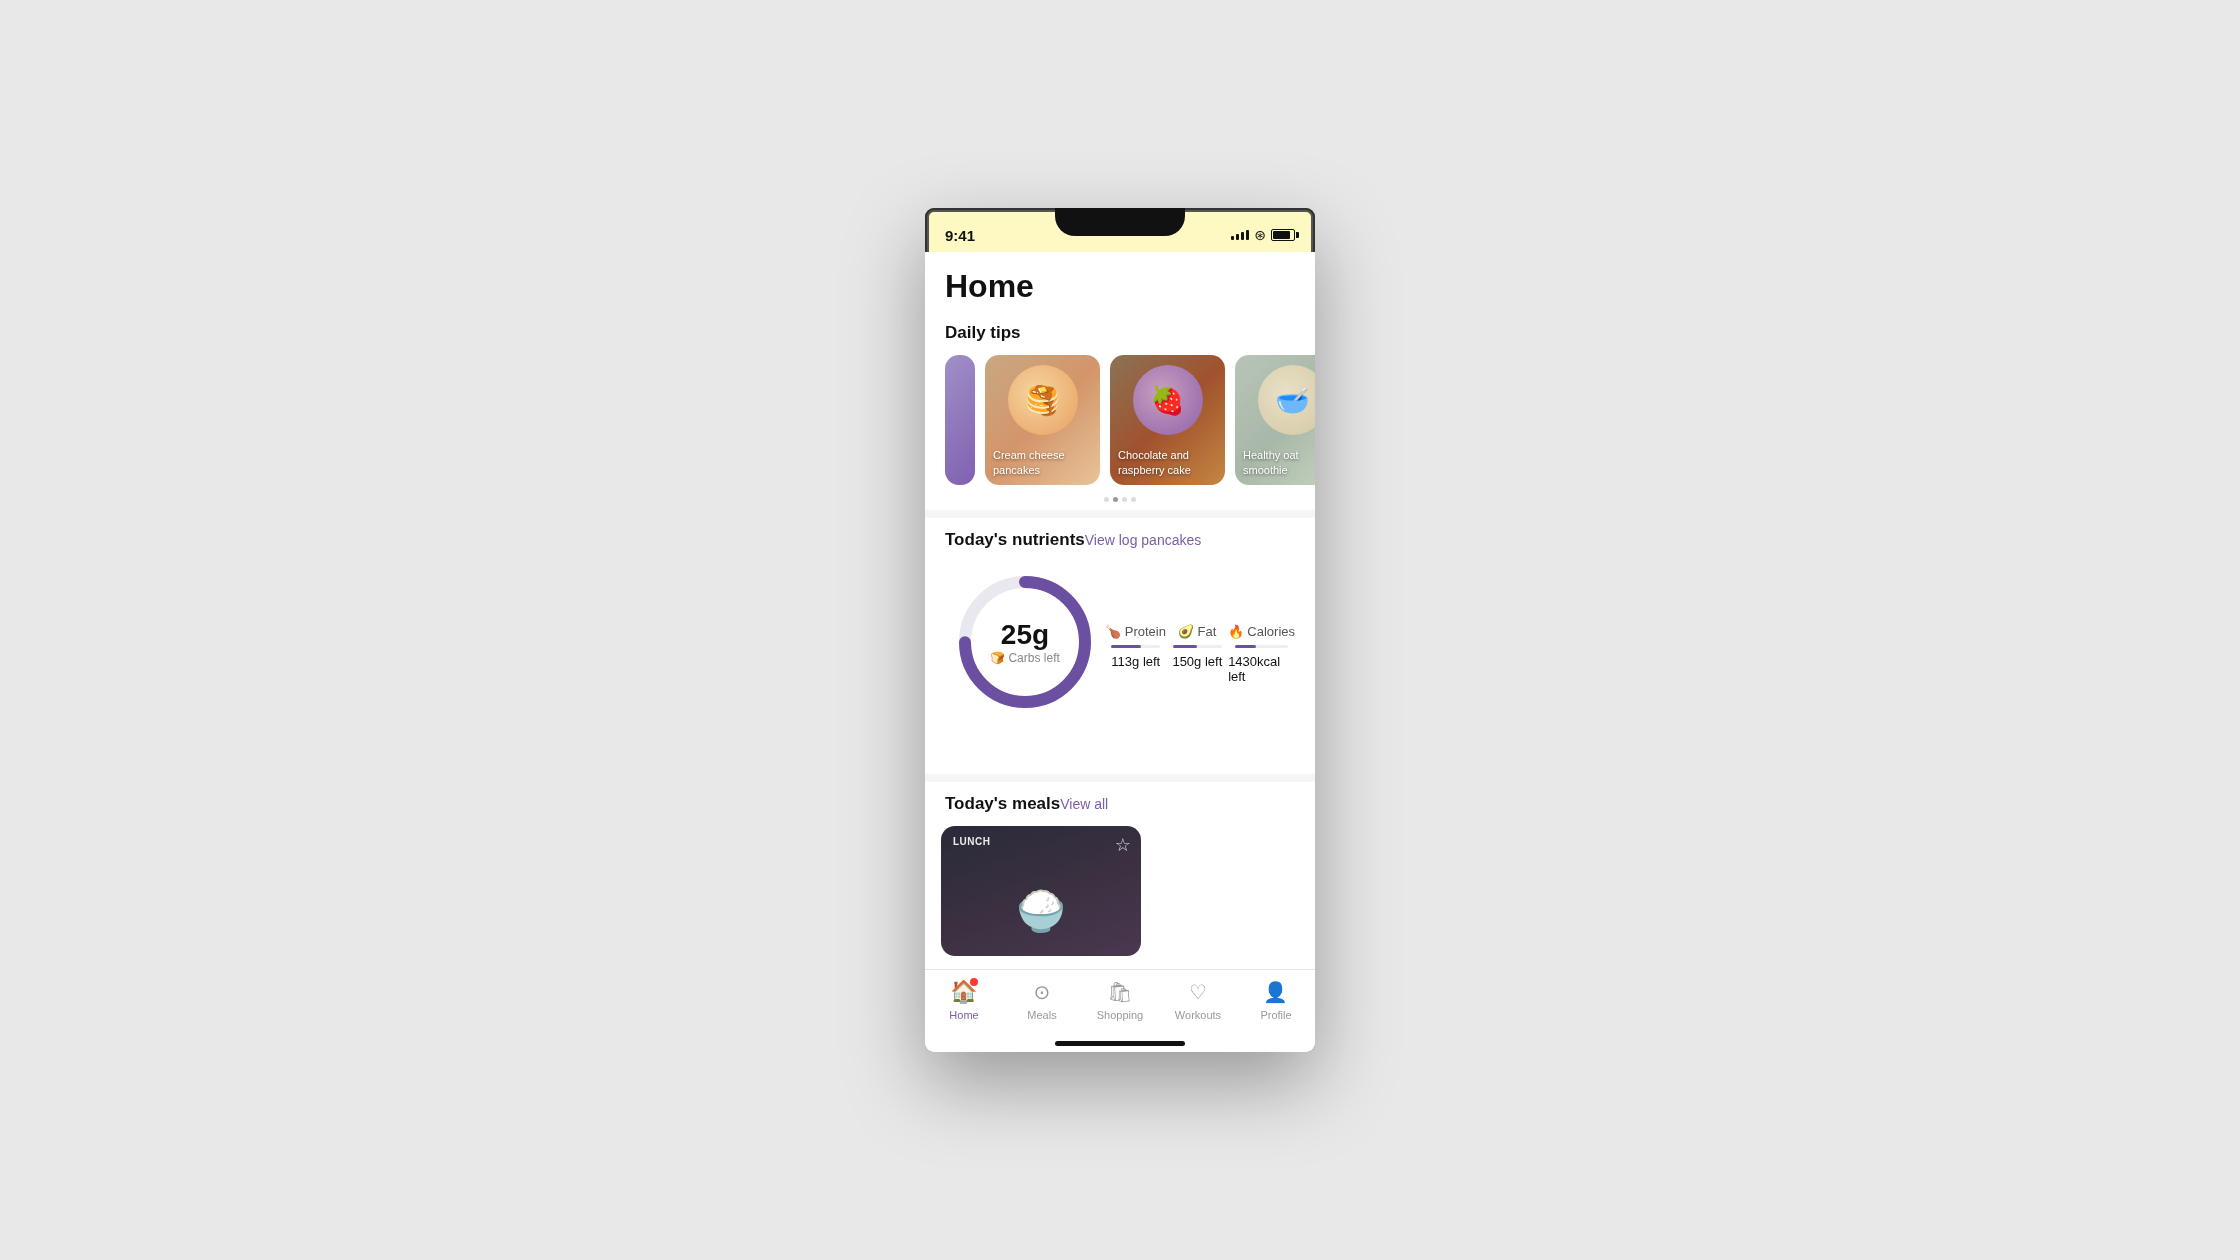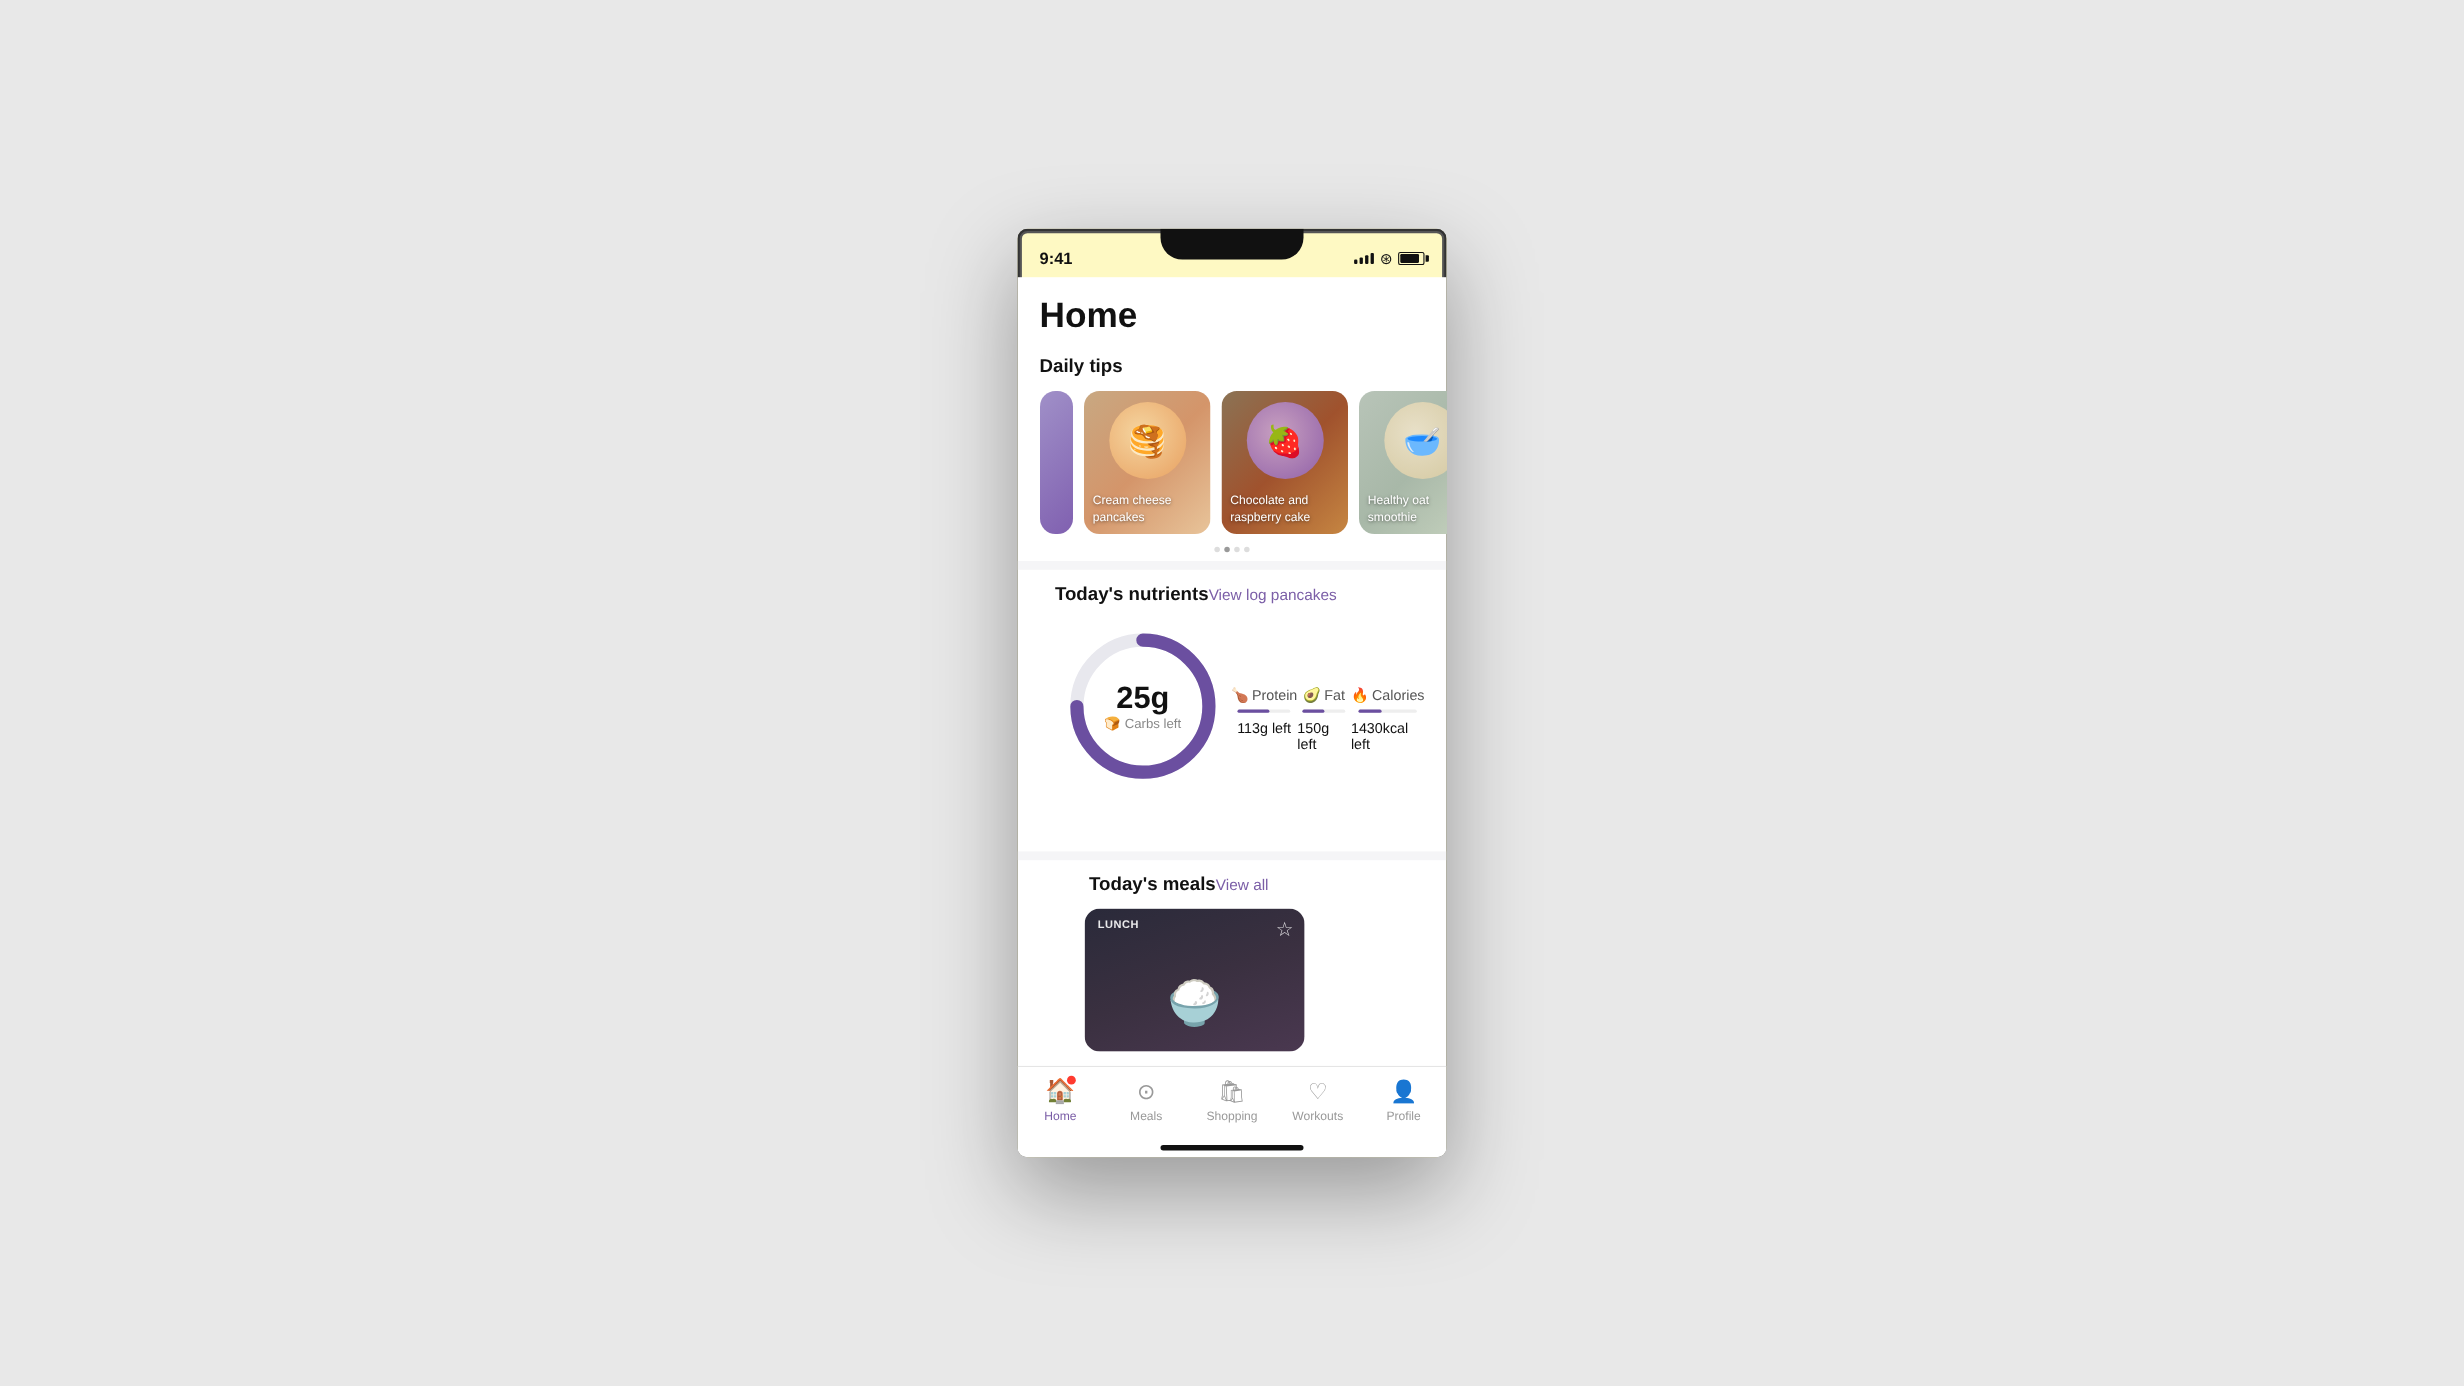--- a/index.html
+++ b/index.html
@@ -215,21 +215,21 @@
       background: #ddd;
     }
     .scroll-dot.active { background: #999; }
     
     .divider {
       height: 8px;
       background: #f5f5f7;
       margin: 8px 0;
     }
     
-    .nutrients-section { padding-top: 4px; margin-left: 14px; }
+    .nutrients-section { padding-top: 4px; }
     .nutrients-body {
       display: flex;
       flex-direction: row;
       align-items: center;
       padding: 0 20px 20px;
     }
     .donut-container {
       position: relative;
       width: 160px;
       height: 160px;
@@ -300,21 +300,21 @@
       height: 100%;
       border-radius: 2px;
       background: #6b4fa0;
     }
     .nutrient-value {
       font-size: 13px;
       color: #111;
       font-weight: 500;
     }
     
-    .meals-section { padding-top: 4px; margin-left: 45px; }
+    .meals-section { padding-top: 4px; }
     .meals-scroll {
       display: flex;
       gap: 12px;
       padding: 0 16px;
       overflow-x: auto;
     }
     .meals-scroll::-webkit-scrollbar { display: none; }
     .meal-card {
       min-width: 200px;
       height: 130px;

